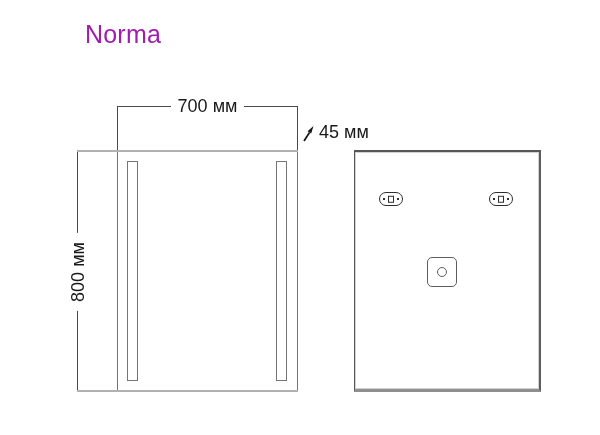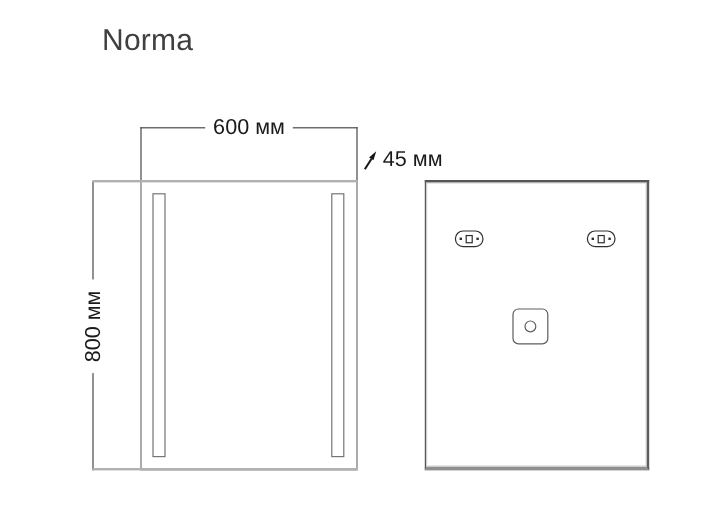--- a/index.html
+++ b/index.html
@@ -2,21 +2,21 @@
 <html><head>
 <meta charset="utf-8">
 <style>
   html,body { margin:0; padding:0; background:#ffffff; }
   .canvas {
     position:relative; width:600px; height:435px; background:#ffffff;
     font-family:"Liberation Sans", sans-serif; overflow:hidden;
   }
   .title {
     position:absolute; left:85px; top:20px;
-    font-size:25px; color:#404040; letter-spacing:0.2px;
+    font-size:25px; color:#a21caf; letter-spacing:0.2px;
   }
   
   .dline { position:absolute; background:#4a4a4a; }
   
   .eline { position:absolute; background:#b1b1b1; z-index:3; }
   
   .mirror {
     position:absolute; left:117px; top:150px; width:181px; height:242px;
     border:1px solid #757575; box-sizing:border-box; background:#fff; z-index:2;
   }
@@ -78,21 +78,21 @@
 <body>
 
 <div class="canvas">
 
   <div class="title">Norma</div>
 
   <div class="dline" style="left:117px; top:106px; width:181px; height:1px;"></div>
   <div class="dline" style="left:117px; top:106px; width:1px; height:45px;"></div>
   <div class="dline" style="left:297px; top:106px; width:1px; height:45px;"></div>
   <div class="width-label-wrap">
-    <span class="dim-label">600 мм</span>
+    <span class="dim-label">700 мм</span>
   </div>
 
   <div class="dline" style="left:77px; top:151px; width:1px; height:241px;"></div>
   <span class="dim-label height-label">800 мм</span>
 
   <div class="depth-group">
     <svg class="depth-arrow" width="14" height="19" viewBox="0 0 14 19">
       <path d="M2 17 L7.5 8.5" stroke="#151515" stroke-width="1.7" fill="none"></path>
       <polygon points="11.5,2 9.2,9.6 5.6,7.2" fill="#151515"></polygon>
     </svg>

